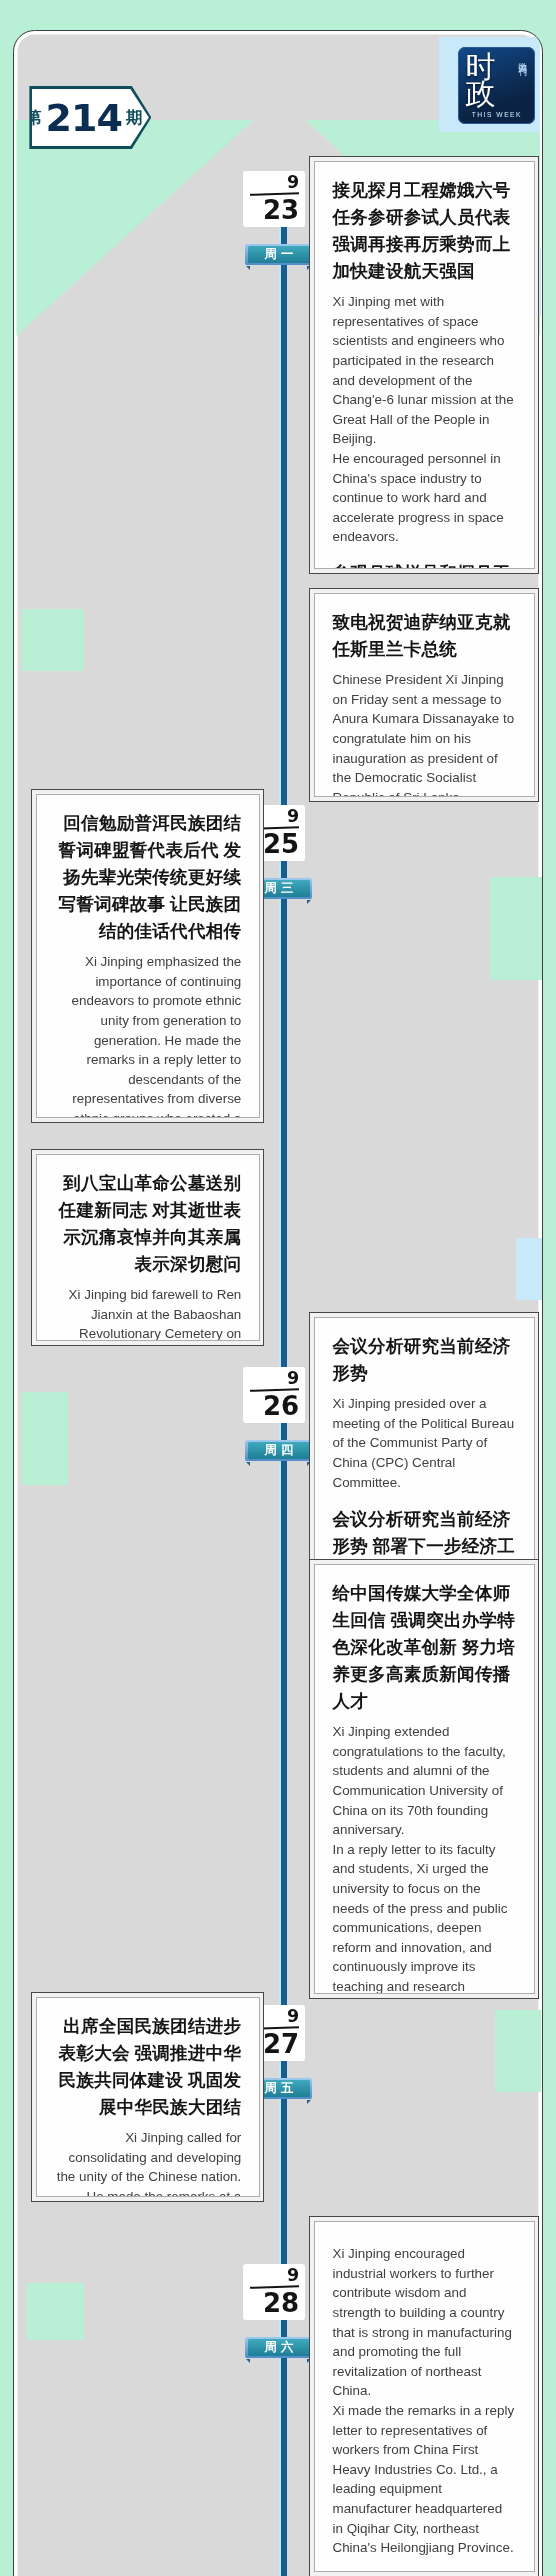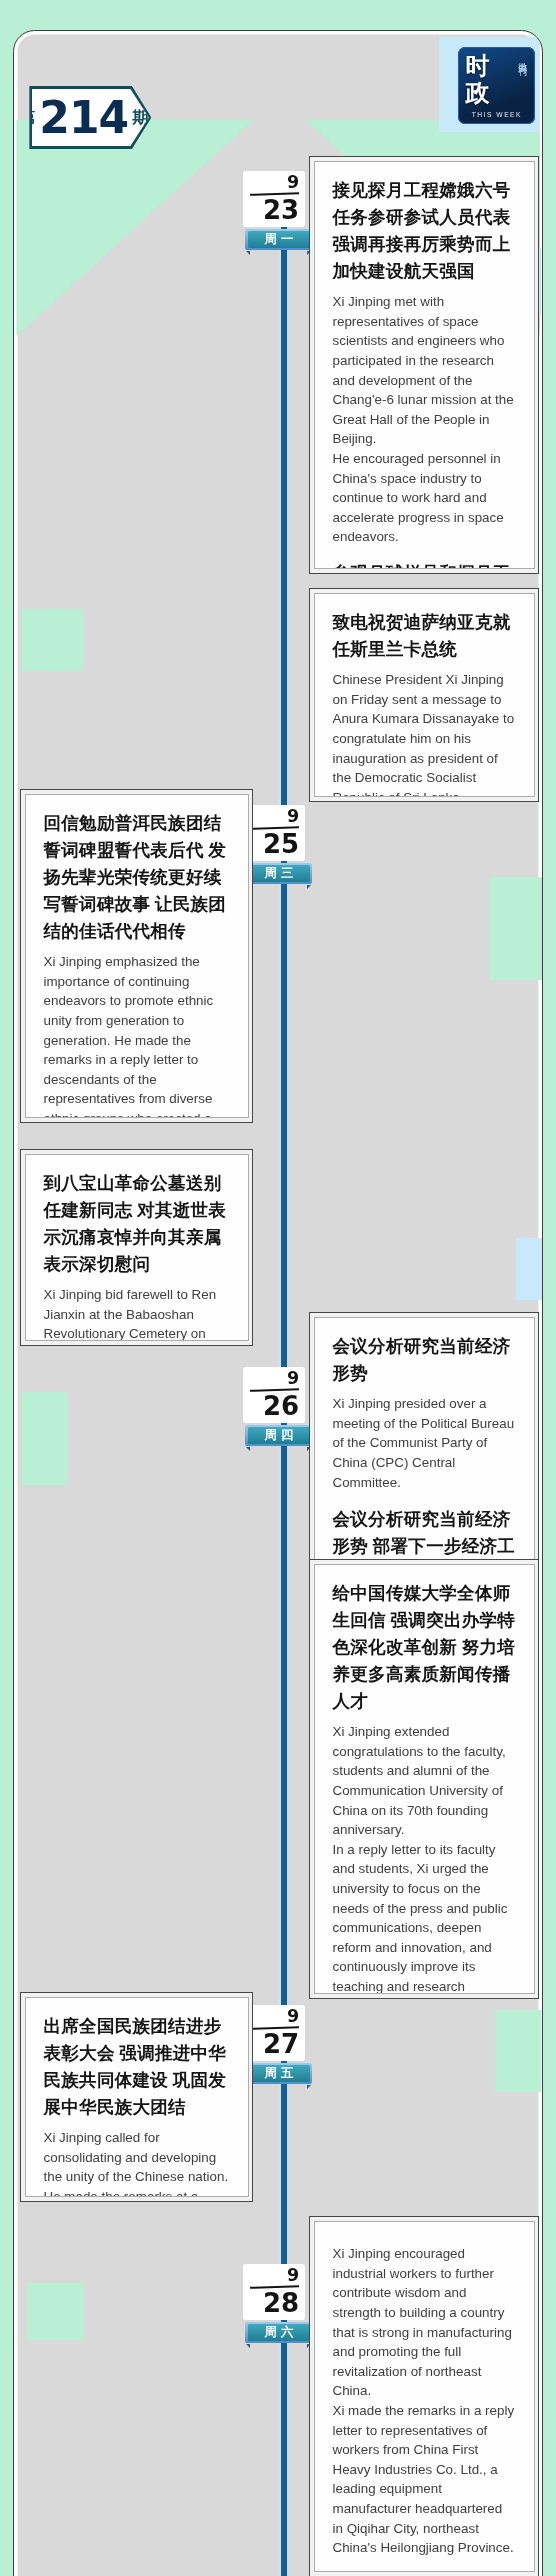--- a/index.html
+++ b/index.html
@@ -17,62 +17,62 @@
   .wedge-tl{clip-path:polygon(0 0,100% 0,0 100%);}
   .wedge-tr{clip-path:polygon(0 0,100% 0,100% 100%);}
 
   
   .issue{position:absolute;left:15px;top:55px;width:122px;height:63px;
     clip-path:polygon(0 0,84% 0,100% 50%,84% 100%,0 100%);background:#0f4d5c;}
   .issue-in{position:absolute;left:2.6px;top:2.6px;right:2.6px;bottom:2.6px;
     clip-path:polygon(0 0,84% 0,100% 50%,84% 100%,0 100%);background:#ffffff;
     display:flex;align-items:center;justify-content:center;padding-right:13.4px;box-sizing:border-box;}
   .issue-fix{font-size:16.5px;font-weight:700;color:#0f4d5c;font-family:"Liberation Serif",serif;}
-  .issue-num{font-size:44px;font-weight:700;color:#0c2d52;margin:0 4.1px;font-family:"DejaVu Sans",sans-serif;letter-spacing:-1px;}
+  .issue-num{font-size:38px;font-weight:700;color:#0c2d52;margin:0 4.1px;font-family:"DejaVu Sans",sans-serif;letter-spacing:-1px;}
 
   
   .logo{position:absolute;left:444px;top:15.5px;width:77px;height:77px;border-radius:7.2px;
     background:linear-gradient(160deg,#12498a,#0a2344 70%);box-shadow:inset 0 0 0 1px #2c5d96;}
   .logo-main{position:absolute;left:7.2px;top:6.2px;width:38px;font-family:"Liberation Serif",serif;
-    font-size:24px;line-height:27px;font-weight:700;color:#ffffff;text-shadow:0 1px 2.1px #041528;}
+    font-size:30px;line-height:27px;font-weight:400;color:#ffffff;text-shadow:0 1px 2.1px #041528;}
   .logo-sub{position:absolute;right:6.2px;top:8.2px;writing-mode:vertical-rl;font-size:8.8px;
     letter-spacing:3.1px;color:#bfe0ff;font-family:"Liberation Serif",serif;}
   .logo-cap{position:absolute;left:0;right:0;bottom:5.2px;text-align:center;font-size:6.7px;
     letter-spacing:1.5px;color:#dfeeff;}
 
   
   .tl-line{position:absolute;left:265px;top:168px;width:7.2px;height:2911px;
     background:linear-gradient(90deg,#bfe9fb 0 2.1px,#175d90 2.1px);}
   .tl-cap{position:absolute;left:264px;top:161px;width:9.3px;height:13.4px;border-radius:3.1px;background:#0c3a57;}
 
   
   .daynode{position:absolute;left:229px;width:88px;}
   .datetag{position:relative;width:62px;background:#ffffff;border-radius:3.1px;padding:3.1px 6.2px 4.1px 3.1px;
     box-sizing:border-box;text-align:right;font-family:"DejaVu Sans",sans-serif;color:#141414;}
   .datetag .mo{font-size:17.5px;font-weight:600;line-height:17.5px;}
   .datetag .rule{width:49px;height:2.1px;background:#141414;margin:1.5px 0 1.5px auto;transform:rotate(-2deg);}
   .datetag .dy{font-size:26px;font-weight:700;line-height:26px;}
-  .ribbon{position:relative;margin-top:2px;left:2.1px;width:67px;height:21.6px;border-radius:2.6px;
+  .ribbon{position:relative;margin-top:17px;left:2.1px;width:67px;height:21.6px;border-radius:2.6px;
     background:linear-gradient(180deg,#9fc9ee,#4f8cc9);display:flex;align-items:center;justify-content:center;}
   .ribbon::before{content:"";position:absolute;inset:2.1px;border-radius:1.5px;
     background:linear-gradient(180deg,#3fa9bd,#1f7e95);}
   .ribbon span{position:relative;color:#ffffff;font-size:12.4px;font-weight:700;letter-spacing:4.1px;padding-left:4.1px;}
   .fold{position:absolute;bottom:-4.6px;width:0;height:0;border-top:4.6px solid #27608e;}
   .fold.l{left:1px;border-left:4.6px solid transparent;}
   .fold.r{right:1px;border-right:4.6px solid transparent;}
 
   
   .cf{position:absolute;background:#f2f2f2;border:1px solid #474747;box-sizing:border-box;}
   .card{position:absolute;inset:3.6px;background:#fefefe;border:0.5px solid #adadad;
     padding:15.5px 17.5px;box-sizing:border-box;overflow:hidden;}
   .ctitle{font-family:"Liberation Serif",serif;font-size:17.5px;line-height:27px;font-weight:700;
     color:#151515;letter-spacing:0.3px;}
   .cbody{margin-top:7.2px;font-size:13.4px;line-height:19.6px;color:#3f3f3f;white-space:pre-line;}
   .sec2{margin-top:13.4px;}
-  .col-l{left:6px;width:233px;}
+  .col-l{left:17px;width:233px;text-align:right;}
   .col-r{left:295px;width:230px;padding-left:17px;}
 </style>
 </head>
 <body>
 
 <div id="page">
   <div id="panel">
 
     <div class="tile mint wedge-tl" style="left:2.1px;top:89px;width:237px;height:216px;"></div>
     <div class="tile mint wedge-tr" style="left:291px;top:89px;width:235px;height:216px;"></div>

